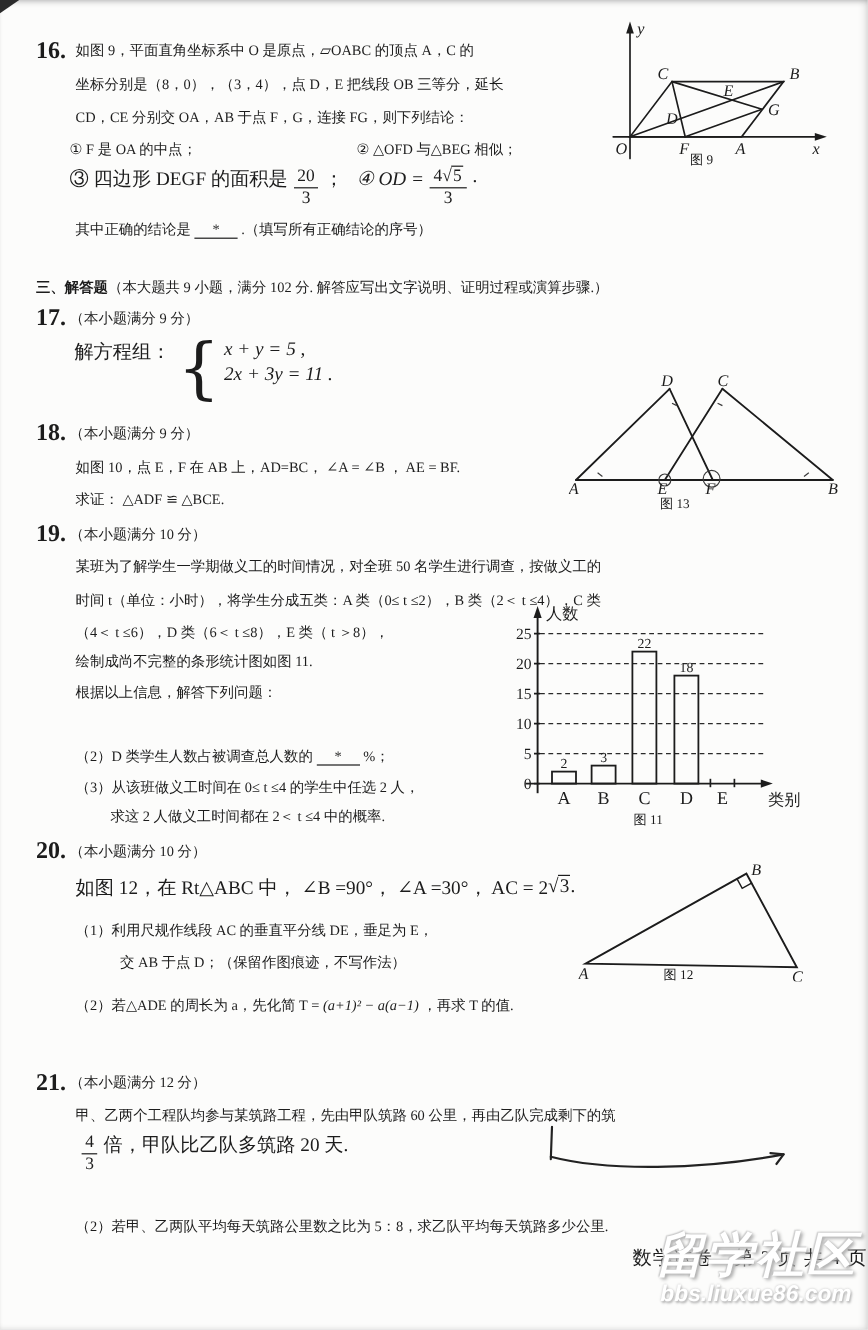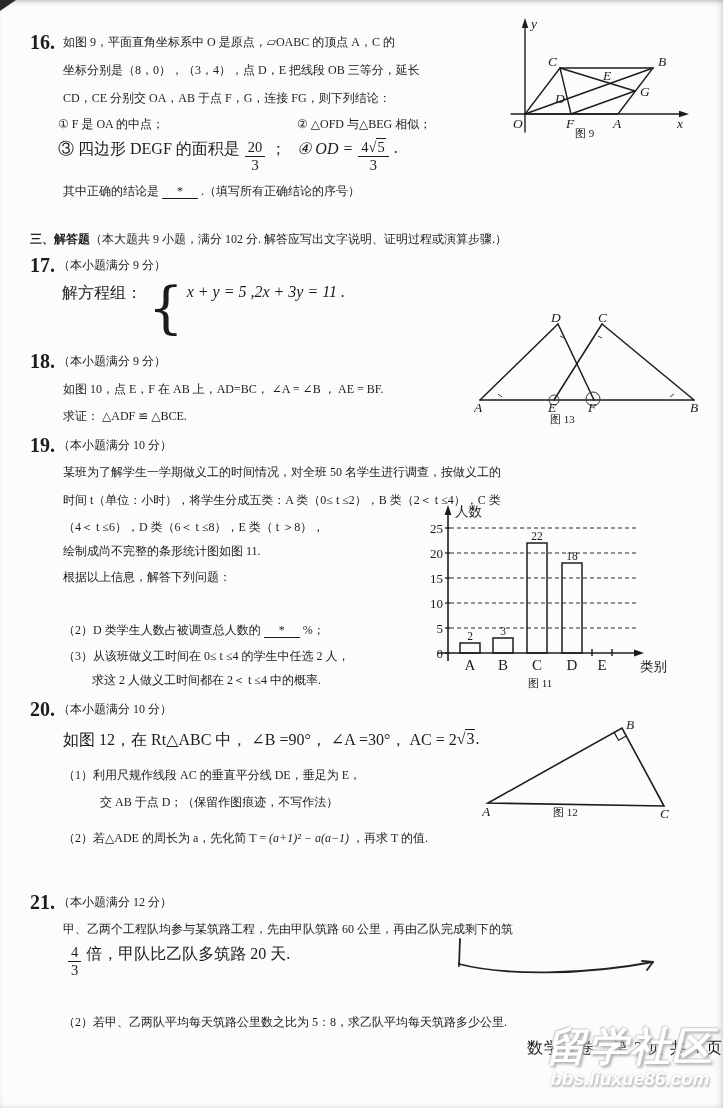--- a/index.html
+++ b/index.html
@@ -17,21 +17,21 @@
   .flexln{position:absolute;white-space:nowrap;font-size:16px;display:flex;align-items:flex-start;}
   .qnum{position:absolute;font-size:20px;font-weight:bold;}
   .bold{font-weight:bold;}
   .mi{font-style:italic;}
   .frac{display:inline-flex;flex-direction:column;align-items:center;font-size:14.5px;line-height:1.15;margin:0 5px;vertical-align:middle;}
   .frac .num{border-bottom:1.3px solid #1c1c1c;padding:0 3px;}
   .frac .den{padding:0 3px;}
   .sqrt .rad{border-top:1.3px solid #1c1c1c;padding:0 1px;}
   .blank{display:inline-block;min-width:36px;text-align:center;border-bottom:1.2px solid #1c1c1c;line-height:14px;margin:0 3px;}
   .brace{font-size:56px;font-weight:300;line-height:0.9;margin:0 3px 6px 6px;font-family:"DejaVu Serif",serif;}
-  .eqs{display:inline-flex;flex-direction:row;row-gap:3px;}
+  .eqs{display:inline-flex;flex-direction:column;row-gap:3px;}
   .figcap{position:absolute;font-size:11px;}
   svg text{font-family:"Liberation Serif","DejaVu Serif",serif;}
   .figlabel{font-style:italic;font-size:13.5px;fill:#1c1c1c;}
   .corner{position:absolute;left:0;top:0;width:0;height:0;border-left:16px solid #2b2b2b;border-bottom:11px solid transparent;}
   .watermark{position:absolute;left:540px;top:1026px;width:180px;text-align:center;color:#ffffff;
     font-family:"Liberation Sans","DejaVu Sans",sans-serif;font-style:italic;}
   .wm1{font-size:40px;font-weight:bold;letter-spacing:2px;line-height:1.0;
     text-shadow:0 0 2px #bdbdbd,2px 2px 3px #ababab,-1px -1px 1px #d6d6d6;}
   .wm2{font-size:19px;font-weight:bold;margin-top:2px;
     text-shadow:0 0 2px #c4c4c4,1px 2px 2px #b3b3b3;}

